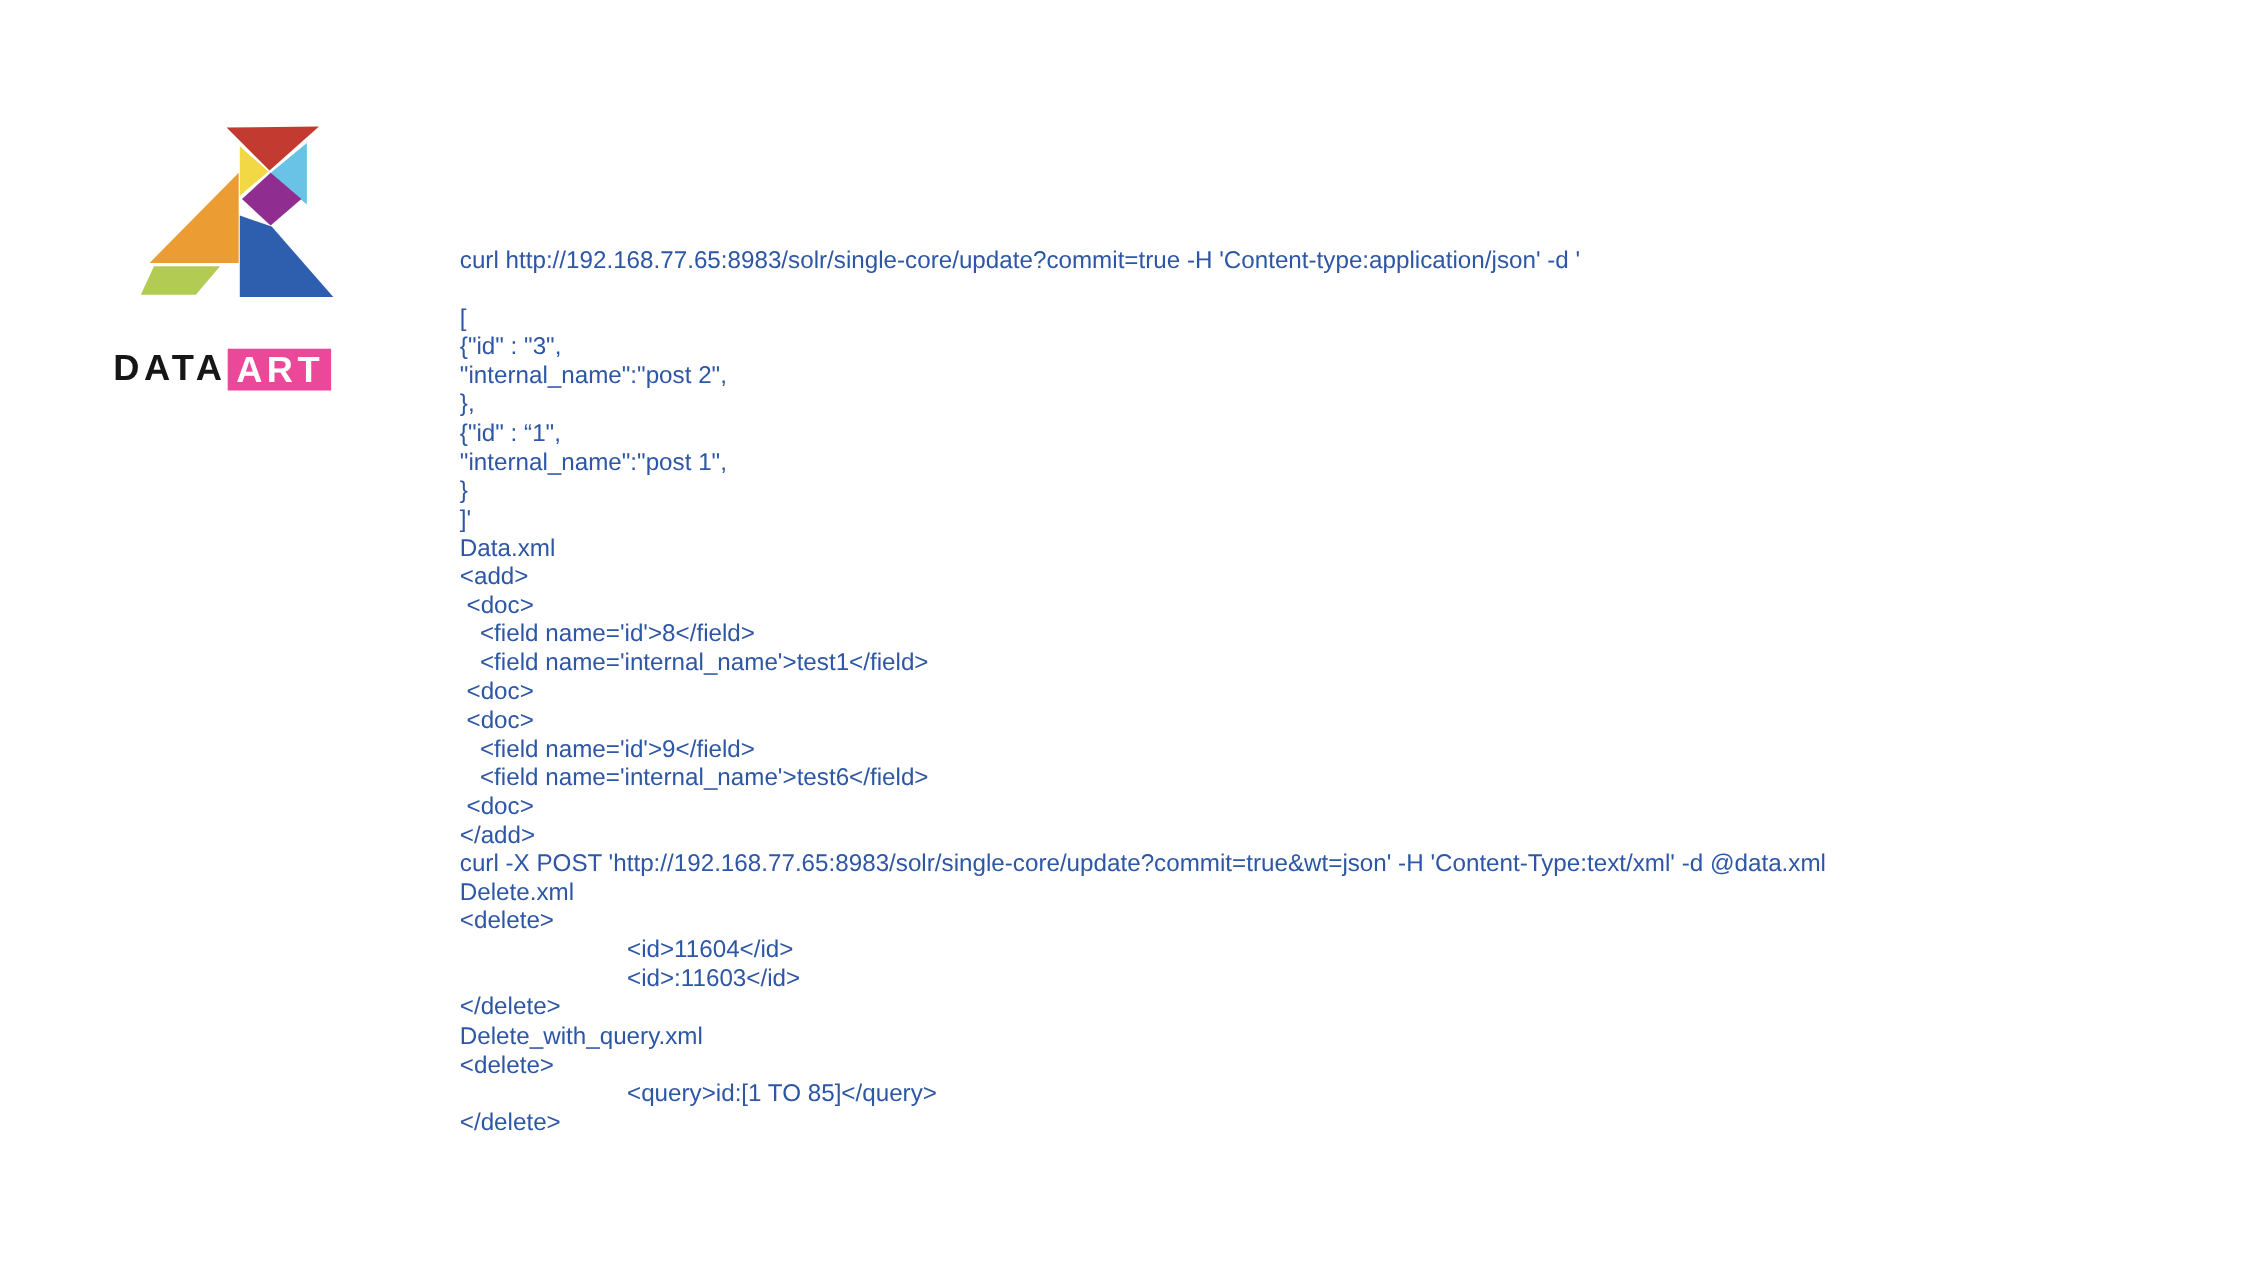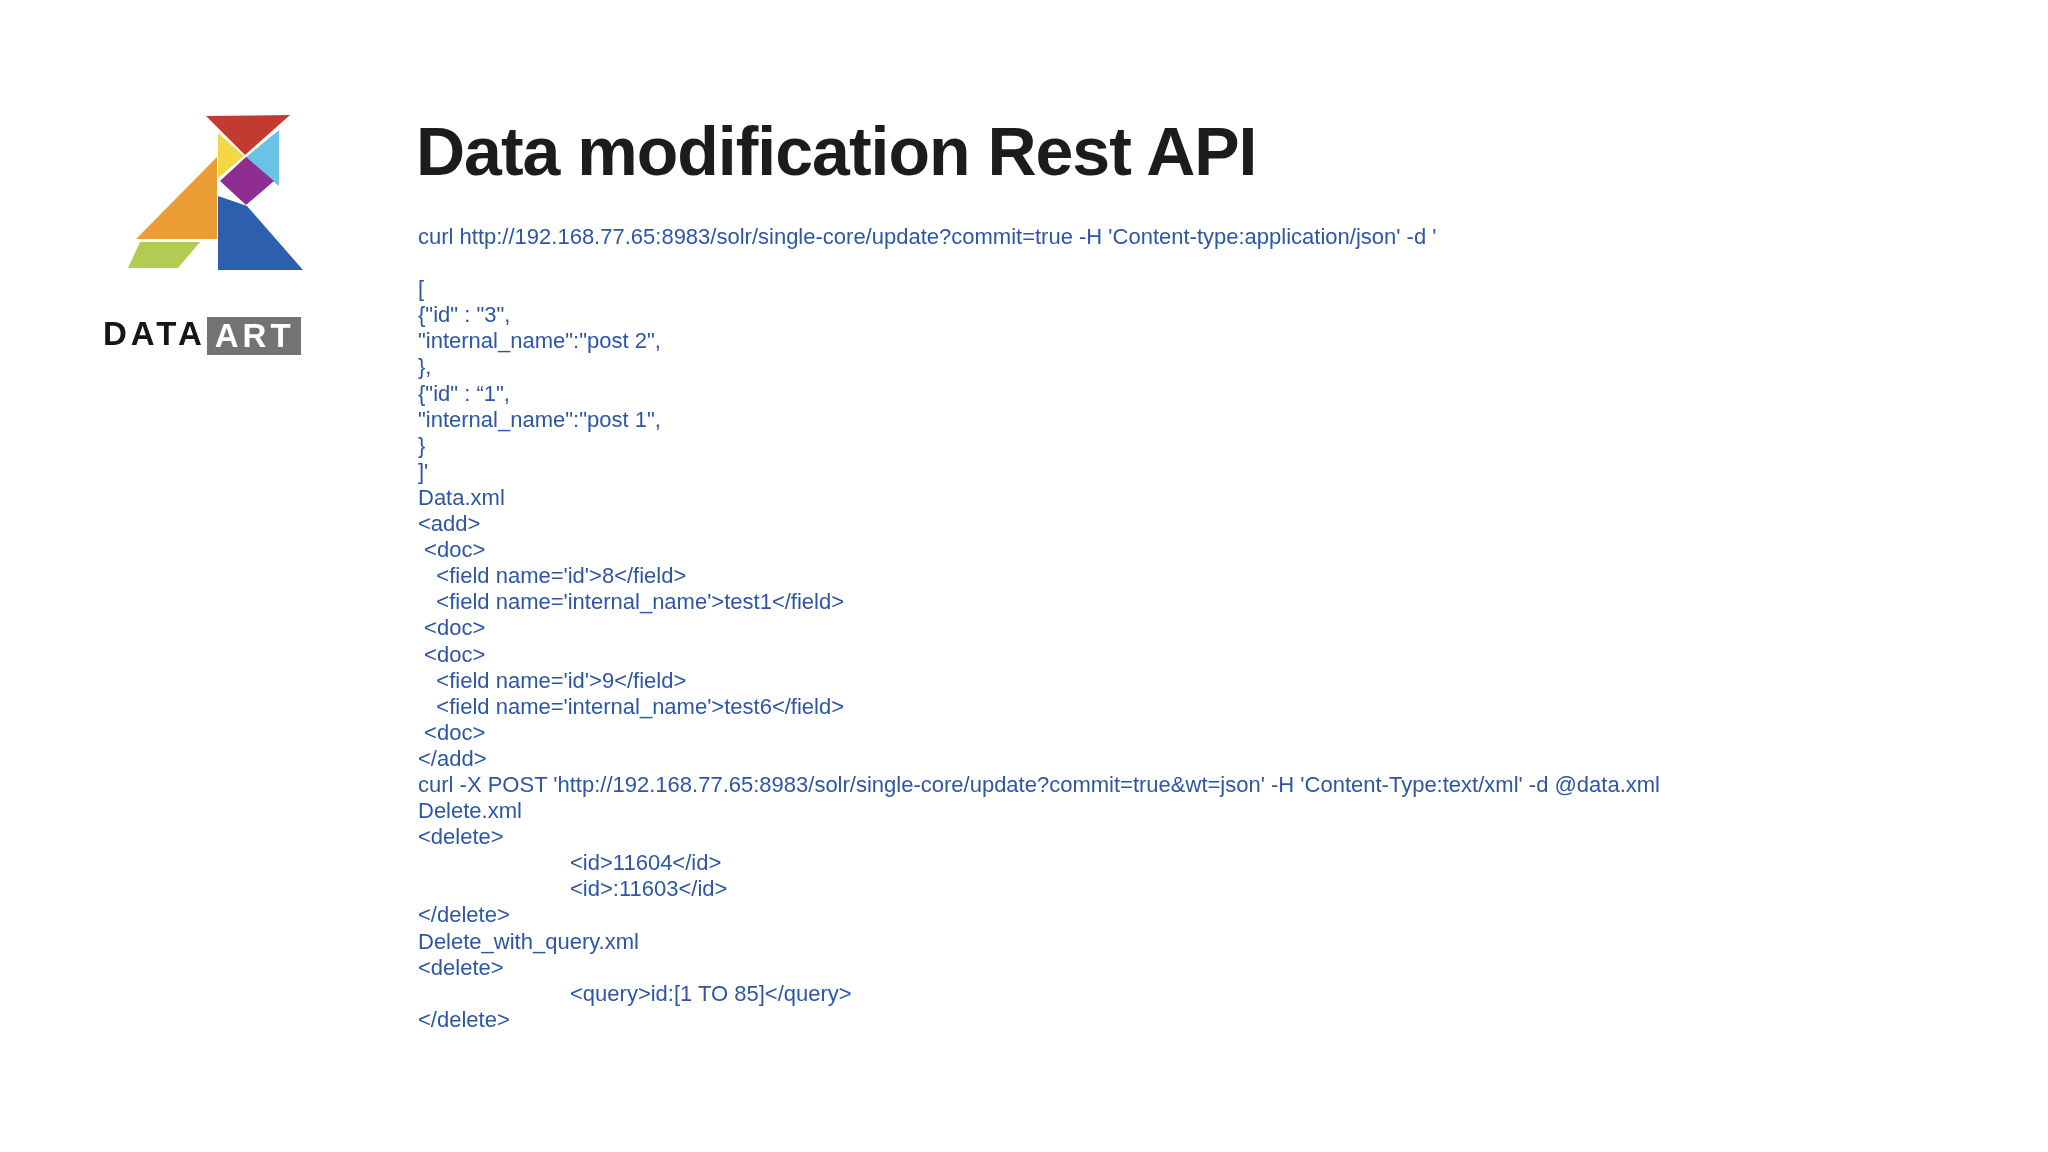--- a/index.html
+++ b/index.html
@@ -56,21 +56,20 @@
       <polygon points="78,2 162,1 117,41" fill="#c33a30"></polygon>
       <polygon points="90,19 116,42 90,64" fill="#f2d844"></polygon>
       <polygon points="151,16 151,72 117,44" fill="#69c3e6"></polygon>
       <polygon points="118,43 146,67 118,91 92,67" fill="#8f2e90"></polygon>
       <polygon points="89,43 89,125 8,125" fill="#eb9d33"></polygon>
       <polygon points="12,128 72,128 50,154 0,154" fill="#b2cb52"></polygon>
       <polygon points="90,82 119,92 175,156 90,156" fill="#2e5fae"></polygon>
     </svg>
     <div class="wordmark" style="color: rgb(22, 22, 22);">
       <span class="data">DATA</span>
-        <span class="art" style="background: #737373; color: rgb(255, 255, 255);">ART</span>
+        <span class="art" style="background: #ec4899; color: rgb(255, 255, 255);">ART</span>
     </div>
   </div>
 
-  <h1 class="title" style="color: rgb(28, 28, 28);">Data modification Rest API</h1>
 
   <div class="code" style="color: rgb(45, 86, 165);"><div class="code-line">curl http://192.168.77.65:8983/solr/single-core/update?commit=true -H 'Content-type:application/json' -d '</div><div class="code-line"></div><div class="code-line">[</div><div class="code-line">{"id" : "3",</div><div class="code-line">"internal_name":"post 2",</div><div class="code-line">},</div><div class="code-line">{"id" : “1",</div><div class="code-line">"internal_name":"post 1",</div><div class="code-line">}</div><div class="code-line">]'</div><div class="code-line">Data.xml</div><div class="code-line">&lt;add&gt;</div><div class="code-line"> &lt;doc&gt;</div><div class="code-line">   &lt;field name='id'&gt;8&lt;/field&gt;</div><div class="code-line">   &lt;field name='internal_name'&gt;test1&lt;/field&gt;</div><div class="code-line"> &lt;doc&gt;</div><div class="code-line"> &lt;doc&gt;</div><div class="code-line">   &lt;field name='id'&gt;9&lt;/field&gt;</div><div class="code-line">   &lt;field name='internal_name'&gt;test6&lt;/field&gt;</div><div class="code-line"> &lt;doc&gt;</div><div class="code-line">&lt;/add&gt;</div><div class="code-line">curl -X POST 'http://192.168.77.65:8983/solr/single-core/update?commit=true&amp;wt=json' -H 'Content-Type:text/xml' -d @data.xml</div><div class="code-line">Delete.xml</div><div class="code-line">&lt;delete&gt;</div><div class="code-line">	&lt;id&gt;11604&lt;/id&gt;</div><div class="code-line">	&lt;id&gt;:11603&lt;/id&gt;</div><div class="code-line">&lt;/delete&gt;</div><div class="code-line">Delete_with_query.xml</div><div class="code-line">&lt;delete&gt;</div><div class="code-line">	&lt;query&gt;id:[1 TO 85]&lt;/query&gt;</div><div class="code-line">&lt;/delete&gt;</div></div>
 
 </div>
 
 </body></html>

